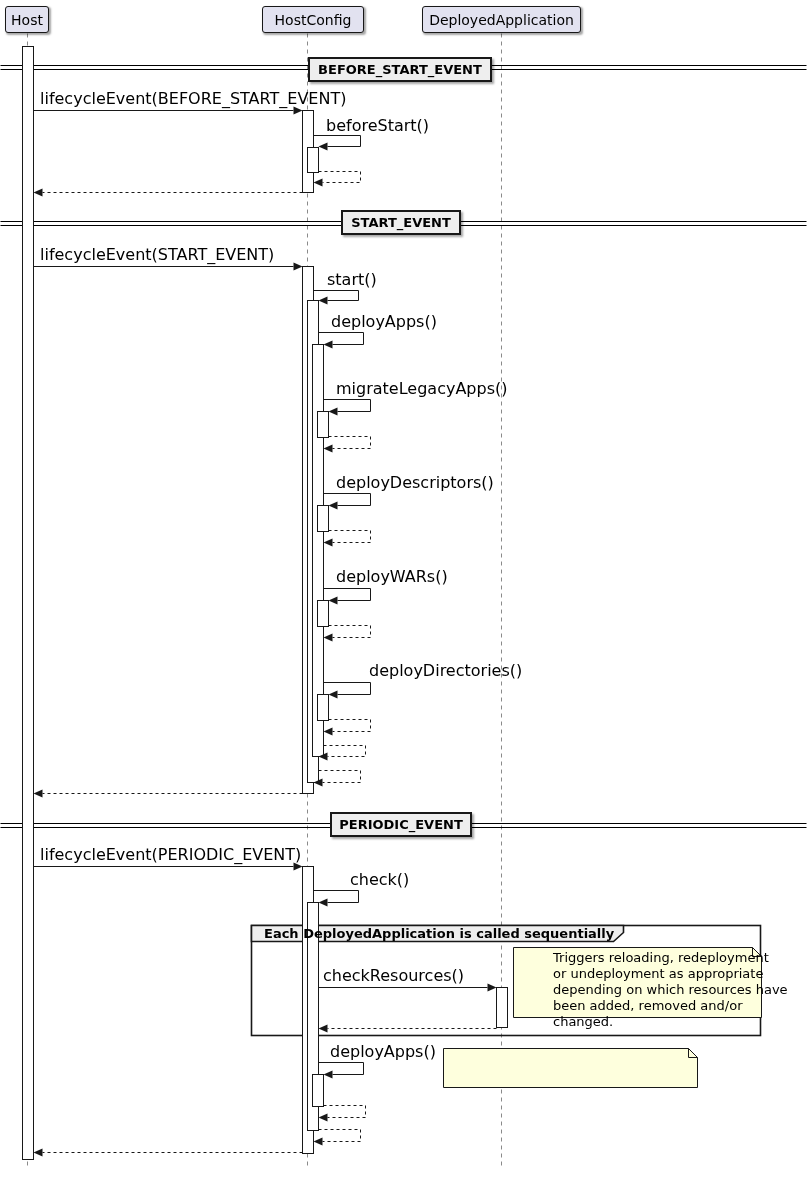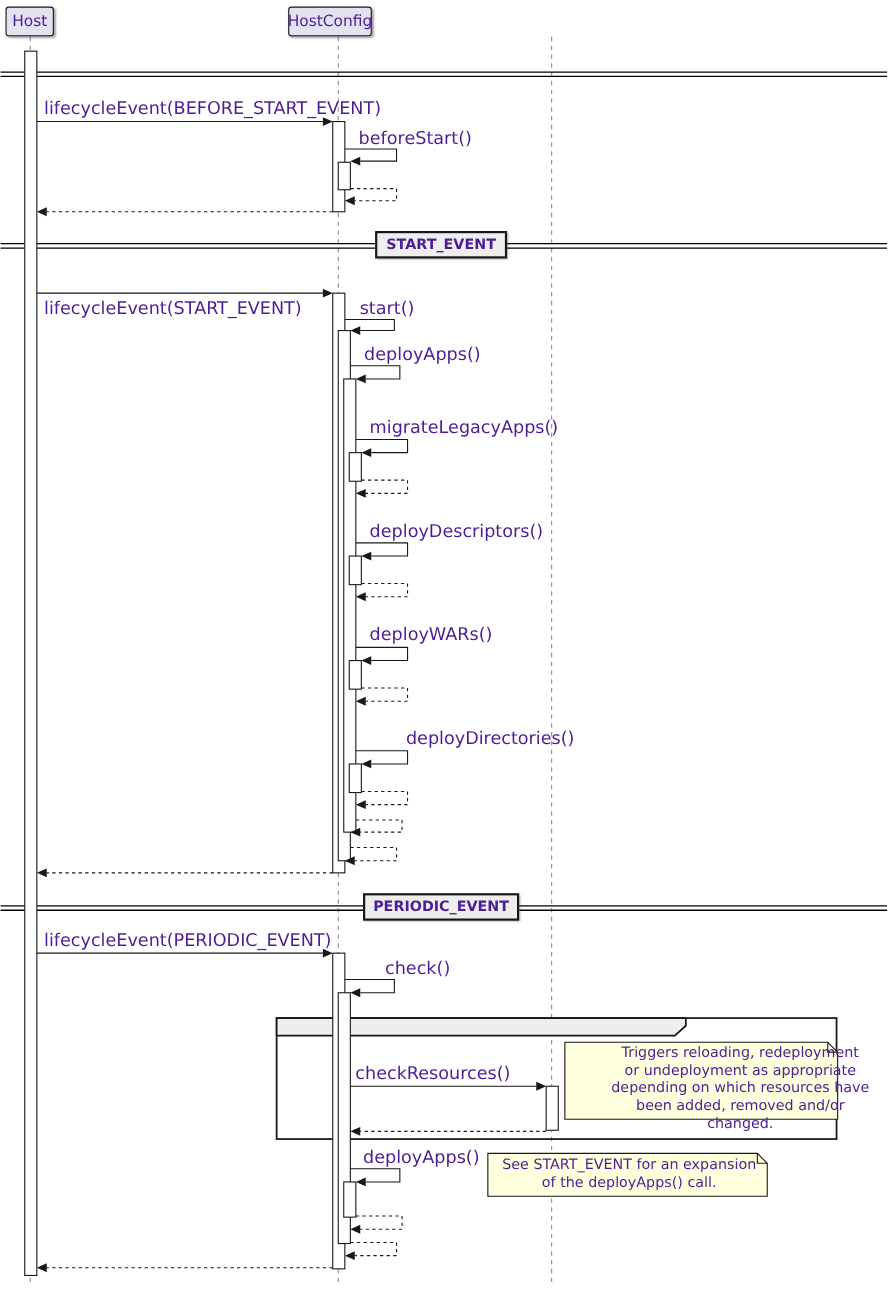--- a/index.html
+++ b/index.html
@@ -1,18 +1,18 @@
 <!DOCTYPE html>
 <html><head>
 <meta charset="utf-8">
 <style>
   html,body{margin:0;padding:0;background:#ffffff;}
   .canvas{
     position:relative;width:807px;height:1177px;background:#ffffff;overflow:hidden;
-    font-family:"DejaVu Sans","Liberation Sans",sans-serif;color:#4c1d95;text-align:center;
+    font-family:"DejaVu Sans","Liberation Sans",sans-serif;color:#000000;
   }
   .canvas svg{position:absolute;left:0;top:0;}
   
   .ln{stroke:#181818;stroke-width:1;fill:none;}
   .dash{stroke-dasharray:3,3;}
   .hd{fill:#181818;stroke:none;}
   .act{fill:#ffffff;stroke:#181818;stroke-width:1;}
   .life{stroke:#8a8a8a;stroke-width:1;stroke-dasharray:4,4;fill:none;}
   .divln{stroke:#000000;stroke-width:1.2;fill:none;}
   .group-frame{fill:none;stroke:#181818;stroke-width:1.6;}
@@ -135,46 +135,51 @@
       <path class="note-shape" d="M513 947 L752 947 L761 956 L761 1017 L513 1017 Z"></path>
       <path class="note-fold" d="M752 947 L752 956 L761 956"></path>
       <path class="note-shape" d="M443 1048 L688 1048 L697 1057 L697 1087 L443 1087 Z"></path>
       <path class="note-fold" d="M688 1048 L688 1057 L697 1057"></path>
     </g>
   </svg>
 
   <div class="participant" style="left:5px;top:6px;width:44px;height:27px;">
     <span>Host</span>
   </div>
-  <div class="participant" style="left:262px;top:6px;width:76px;height:27px;">
+  <div class="participant" style="left:262px;top:6px;width:102px;height:27px;">
     <span>HostConfig</span>
   </div>
+  <div class="participant" style="left:422px;top:6px;width:159px;height:27px;">
+    <span>DeployedApplication</span>
+  </div>
 
+  <div class="divider-label" style="left:308px;top:57px;width:184px;height:25px;">
+    <span>BEFORE_START_EVENT</span>
+  </div>
   <div class="divider-label" style="left:341px;top:210px;width:120px;height:25px;">
     <span>START_EVENT</span>
   </div>
   <div class="divider-label" style="left:330px;top:812px;width:142px;height:25px;">
     <span>PERIODIC_EVENT</span>
   </div>
 
   <div class="msg" style="left:40px;top:92px;">lifecycleEvent(BEFORE_START_EVENT)</div>
   <div class="msg" style="left:326px;top:119px;">beforeStart()</div>
-  <div class="msg" style="left:40px;top:248px;margin-top:25px;">lifecycleEvent(START_EVENT)</div>
+  <div class="msg" style="left:40px;top:248px;">lifecycleEvent(START_EVENT)</div>
   <div class="msg" style="left:327px;top:273px;">start()</div>
   <div class="msg" style="left:331px;top:315px;">deployApps()</div>
   <div class="msg" style="left:336px;top:382px;">migrateLegacyApps()</div>
   <div class="msg" style="left:336px;top:476px;">deployDescriptors()</div>
   <div class="msg" style="left:336px;top:570px;">deployWARs()</div>
   <div class="msg" style="left:336px;top:664px;margin-left:33px;">deployDirectories()</div>
   <div class="msg" style="left:40px;top:848px;">lifecycleEvent(PERIODIC_EVENT)</div>
   <div class="msg" style="left:326px;top:873px;margin-left:24px;">check()</div>
   <div class="msg" style="left:323px;top:969px;">checkResources()</div>
   <div class="msg" style="left:330px;top:1045px;">deployApps()</div>
 
+  <div class="group-label" style="left:264px;top:926px;">Each DeployedApplication is called sequentially</div>
 
   <div class="note-text" style="left:519px;top:950px;width:240px;margin-left:34px;">Triggers reloading, redeployment
 or undeployment as appropriate
 depending on which resources have
 been added, removed and/or changed.</div>
-  <div class="note-text" style="left:449px;top:1052px;width:246px;">See START_EVENT for an expansion
-of the deployApps() call.</div>
 
 </div>
 
 </body></html>

